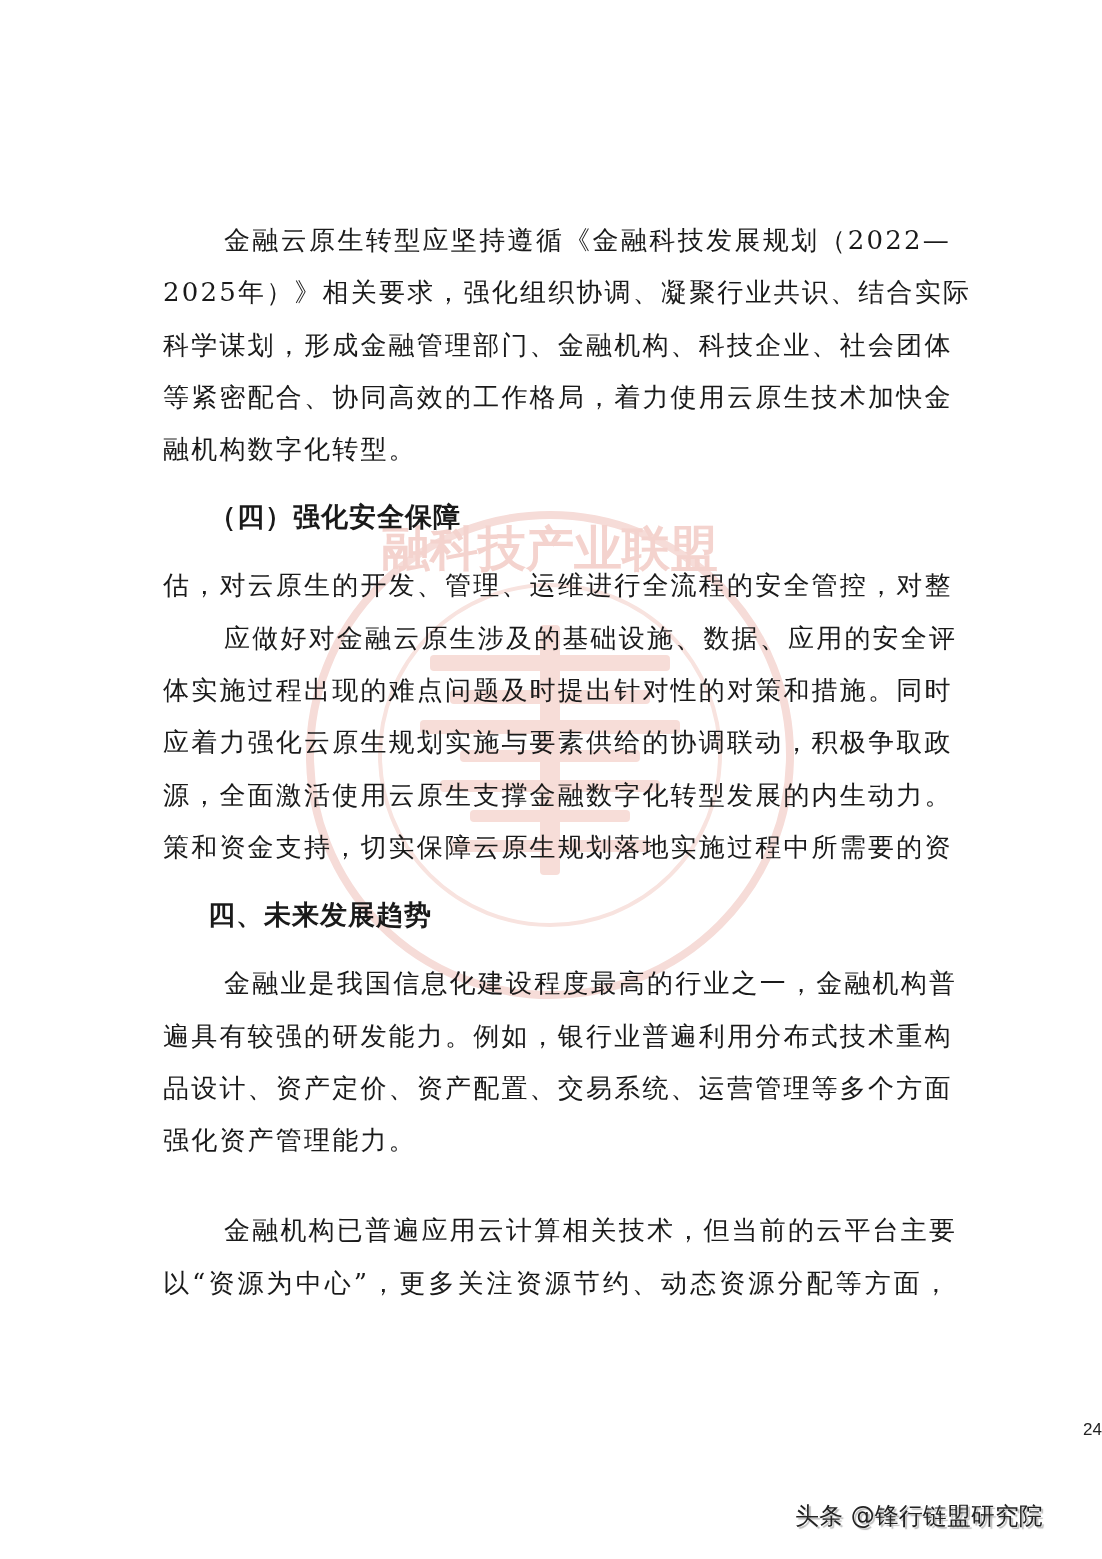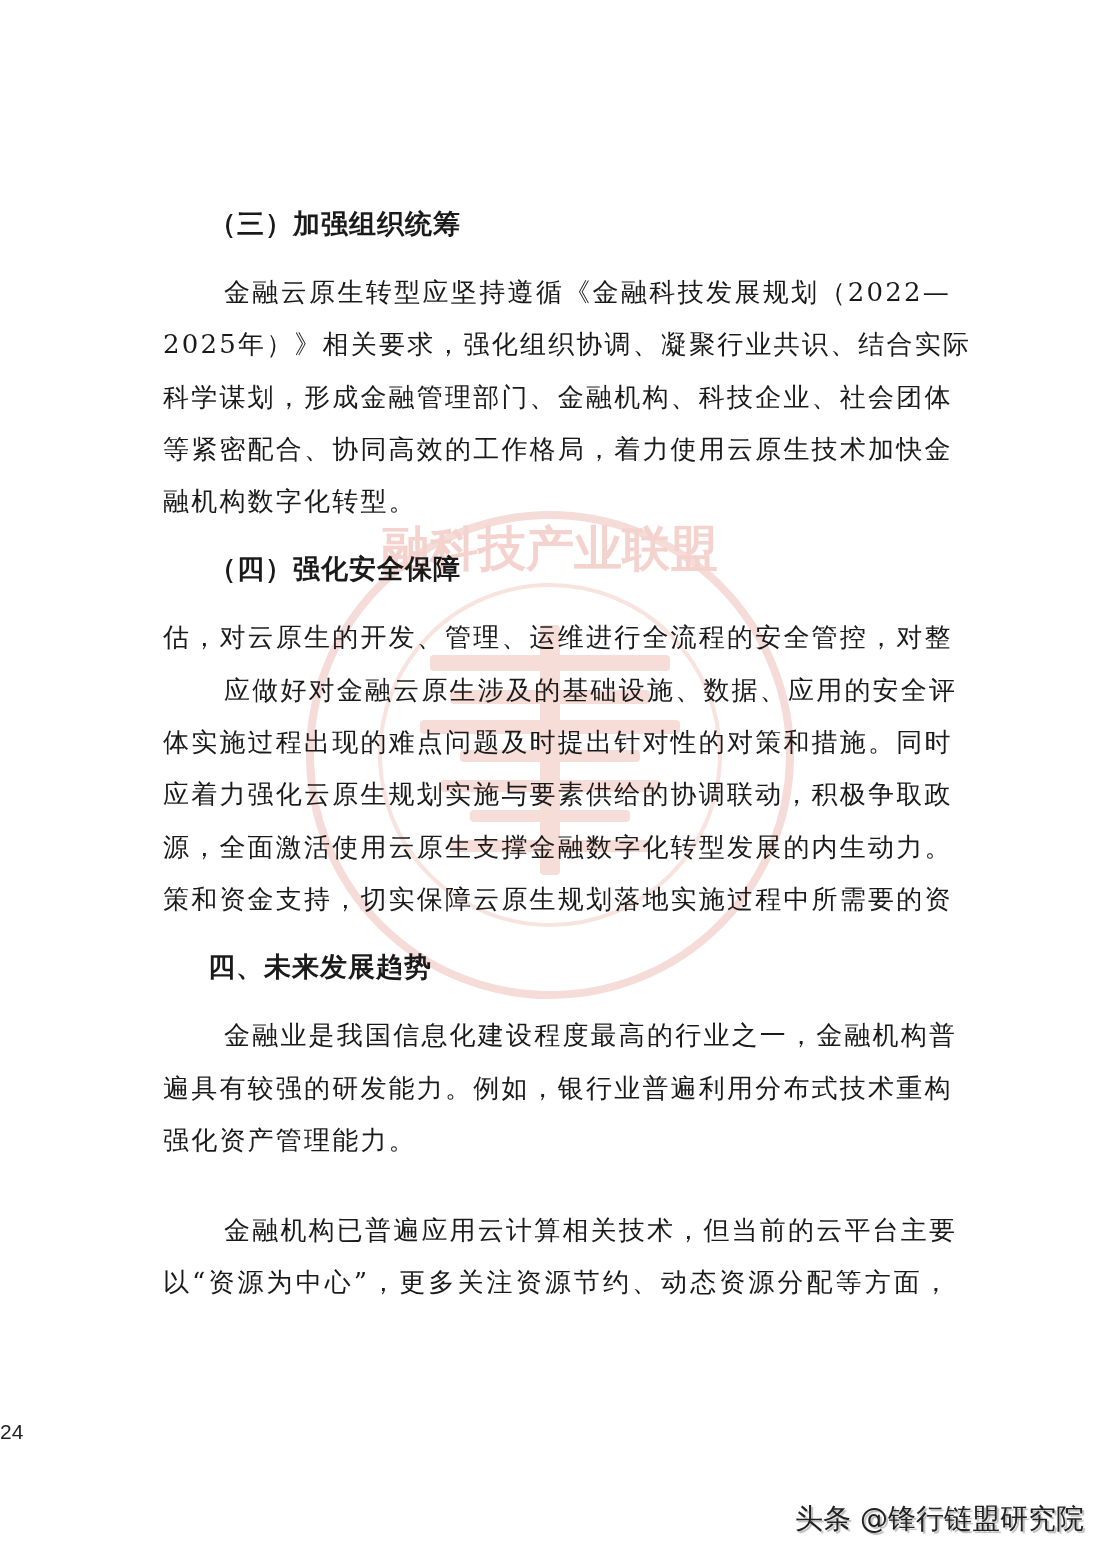--- a/index.html
+++ b/index.html
@@ -11,24 +11,24 @@
   .h { font-family: "DejaVu Sans", "Liberation Sans", sans-serif; font-weight: bold;
        font-size: 27px; line-height: 52px; height: 52px; letter-spacing: 1px; white-space: nowrap; }
   .h.sub { padding-left: 62px; }
   .h.main { padding-left: 61px; }
   .p { font-size: 26px; line-height: 52.3px; text-align: justify; text-align-last: left;
        letter-spacing: 2.2px; margin: 16px; }
   .p .line { display: block; white-space: nowrap; text-align: justify; text-align-last: justify; }
   .p .line.last { text-align-last: left; }
   .p .line.indent { padding-left: 61px; }
   .gap { height: 6px; }
-  .page-number { position: absolute; left: 0; width: 1102px; top: 1420px; text-align: left;
-                 font-family: "Liberation Sans", sans-serif; font-size: 21px; color: #222; }
+  .page-number { position: absolute; left: 0; width: 1102px; top: 1420px; text-align: right;
+                 font-family: "Liberation Sans", sans-serif; font-size: 17px; color: #222; }
   .footer-mark { position: absolute; left: 795px; top: 1500px; font-family: "DejaVu Sans", sans-serif;
-                 font-size: 28px; color: #222; text-shadow: 2px 2px 1px #bbb, -1px -1px 0 #fff; letter-spacing: 0px; white-space: nowrap; }
+                 font-size: 24px; color: #222; text-shadow: 2px 2px 1px #bbb, -1px -1px 0 #fff; letter-spacing: 0px; white-space: nowrap; }
 </style>
 </head>
 <body>
 
 <div class="page">
 
   <svg class="seal" viewBox="0 0 500 500">
     <circle cx="250" cy="250" r="240" fill="none" stroke="#f6dcd8" stroke-width="8"></circle>
     <circle cx="250" cy="250" r="170" fill="none" stroke="#f8e3df" stroke-width="4"></circle>
     <g fill="#f7ddd8">
@@ -39,21 +39,20 @@
       <rect x="140" y="275" width="220" height="12" rx="4"></rect>
       <rect x="170" y="305" width="160" height="12" rx="4"></rect>
       <rect x="150" y="335" width="200" height="12" rx="4"></rect>
       <rect x="240" y="120" width="20" height="250" rx="4"></rect>
     </g>
     <text x="250" y="60" text-anchor="middle" font-size="48" font-weight="bold" fill="#f4d3ce" font-family="DejaVu Sans, sans-serif">融科技产业联盟</text>
   </svg>
 
   <div class="content">
 
-    <div class="h sub">（三）加强组织统筹</div>
     <p class="p">
       <span class="line indent">金融云原生转型应坚持遵循《金融科技发展规划（2022—</span>
       <span class="line">2025年）》相关要求，强化组织协调、凝聚行业共识、结合实际</span>
       <span class="line">科学谋划，形成金融管理部门、金融机构、科技企业、社会团体</span>
       <span class="line">等紧密配合、协同高效的工作格局，着力使用云原生技术加快金</span>
       <span class="line last">融机构数字化转型。</span>
     </p>
 
     <div class="h sub">（四）强化安全保障</div>
     <p class="p">
@@ -62,20 +61,21 @@
       <span class="line">体实施过程出现的难点问题及时提出针对性的对策和措施。同时</span>
       <span class="line">应着力强化云原生规划实施与要素供给的协调联动，积极争取政</span>
       <span class="line last">源，全面激活使用云原生支撑金融数字化转型发展的内生动力。</span>
       <span class="line">策和资金支持，切实保障云原生规划落地实施过程中所需要的资</span>
     </p>
 
     <div class="h main">四、未来发展趋势</div>
     <p class="p">
       <span class="line indent">金融业是我国信息化建设程度最高的行业之一，金融机构普</span>
       <span class="line">遍具有较强的研发能力。例如，银行业普遍利用分布式技术重构</span>
+      <span class="line">品设计、资产定价、资产配置、交易系统、运营管理等多个方面</span>
       <span class="line last">强化资产管理能力。</span>
     </p>
     <div class="gap"></div>
     <p class="p">
       <span class="line indent">金融机构已普遍应用云计算相关技术，但当前的云平台主要</span>
       <span class="line">以“资源为中心”，更多关注资源节约、动态资源分配等方面，</span>
     </p>
   </div>
 
   <div class="page-number">24</div>

